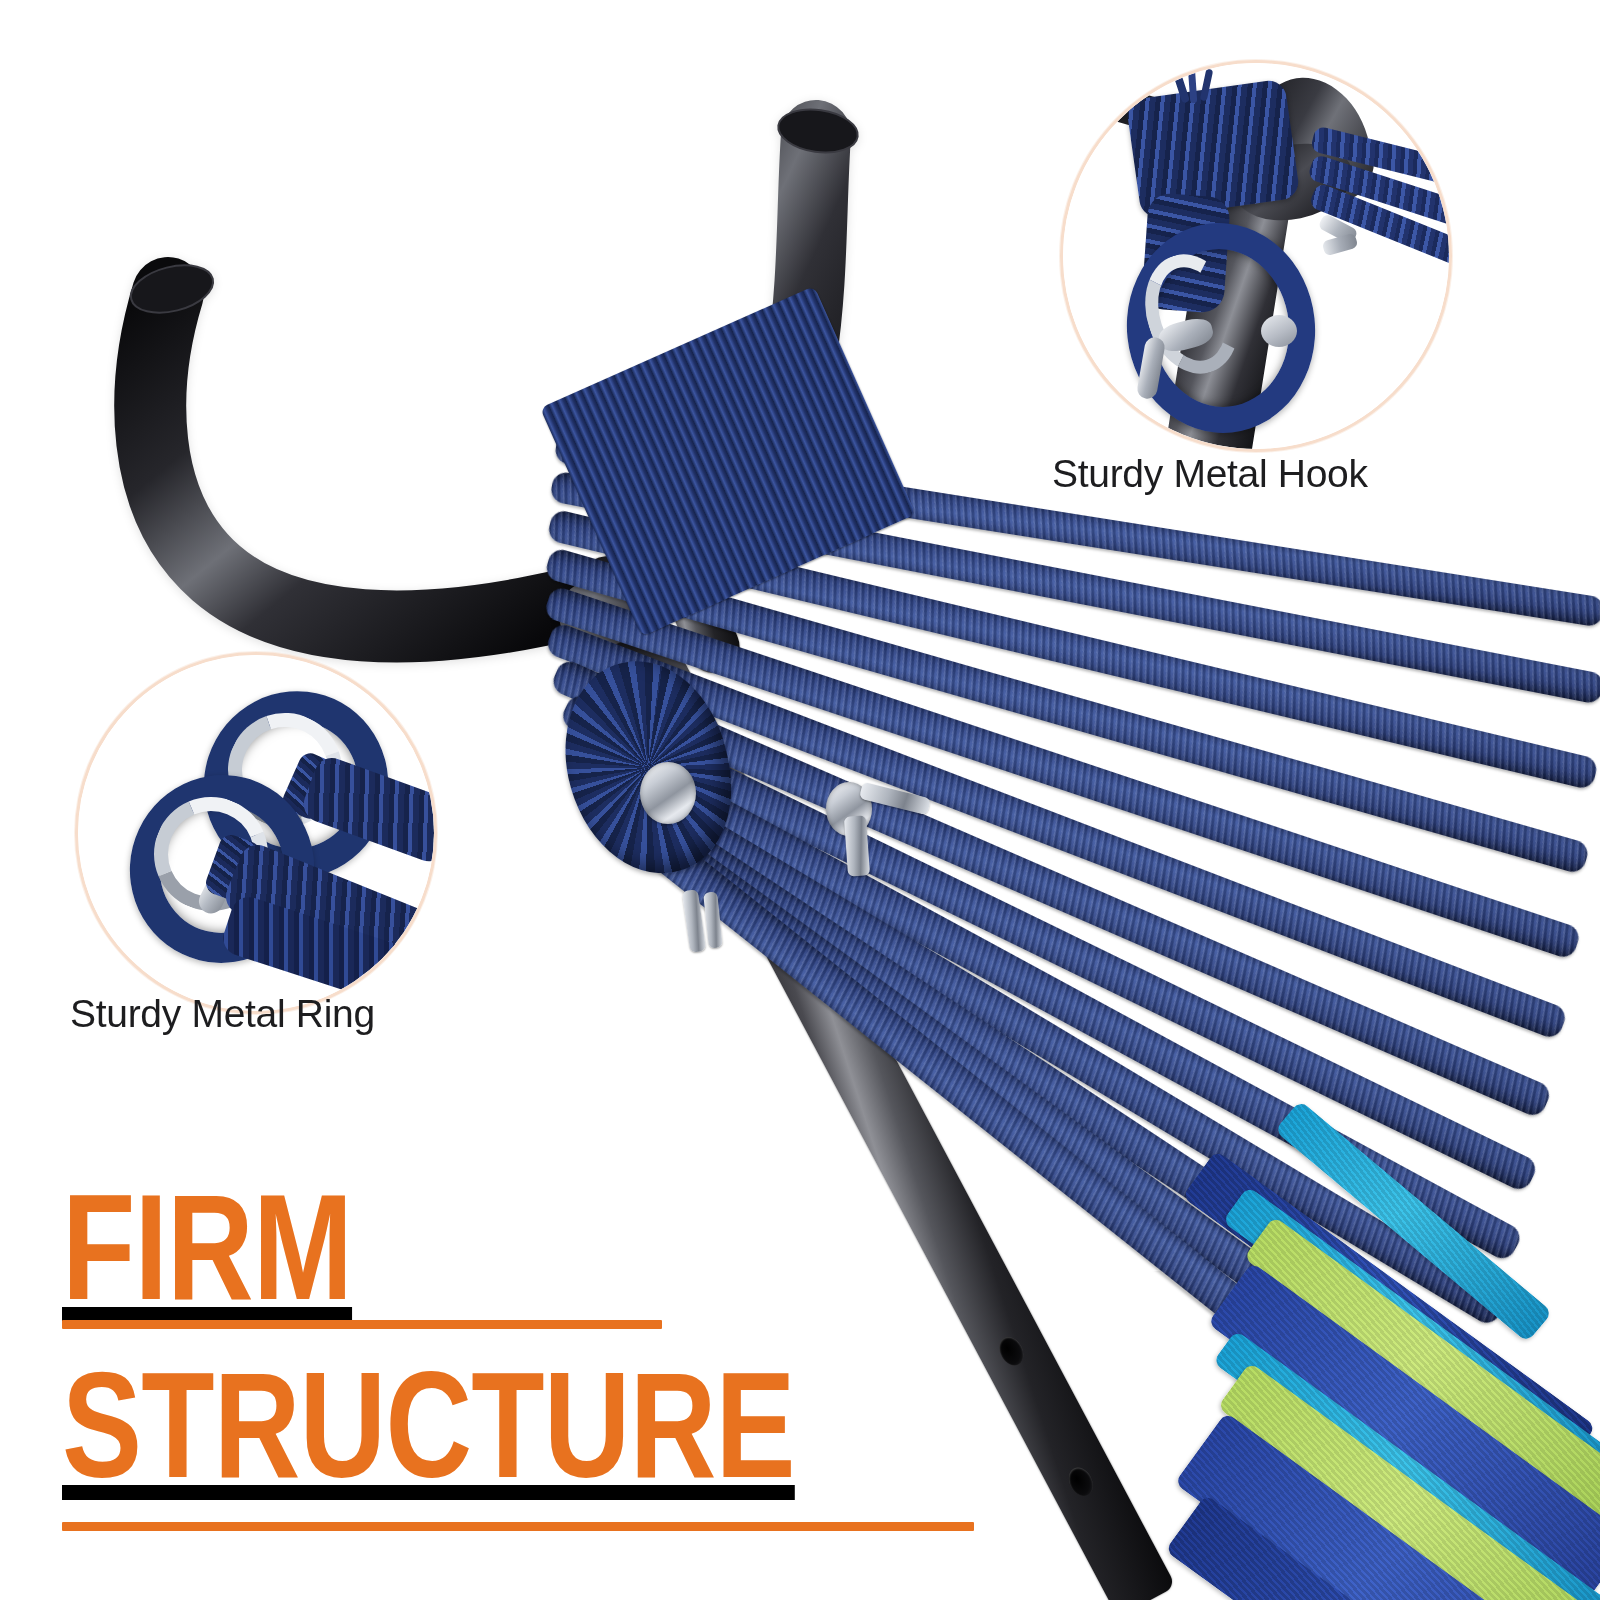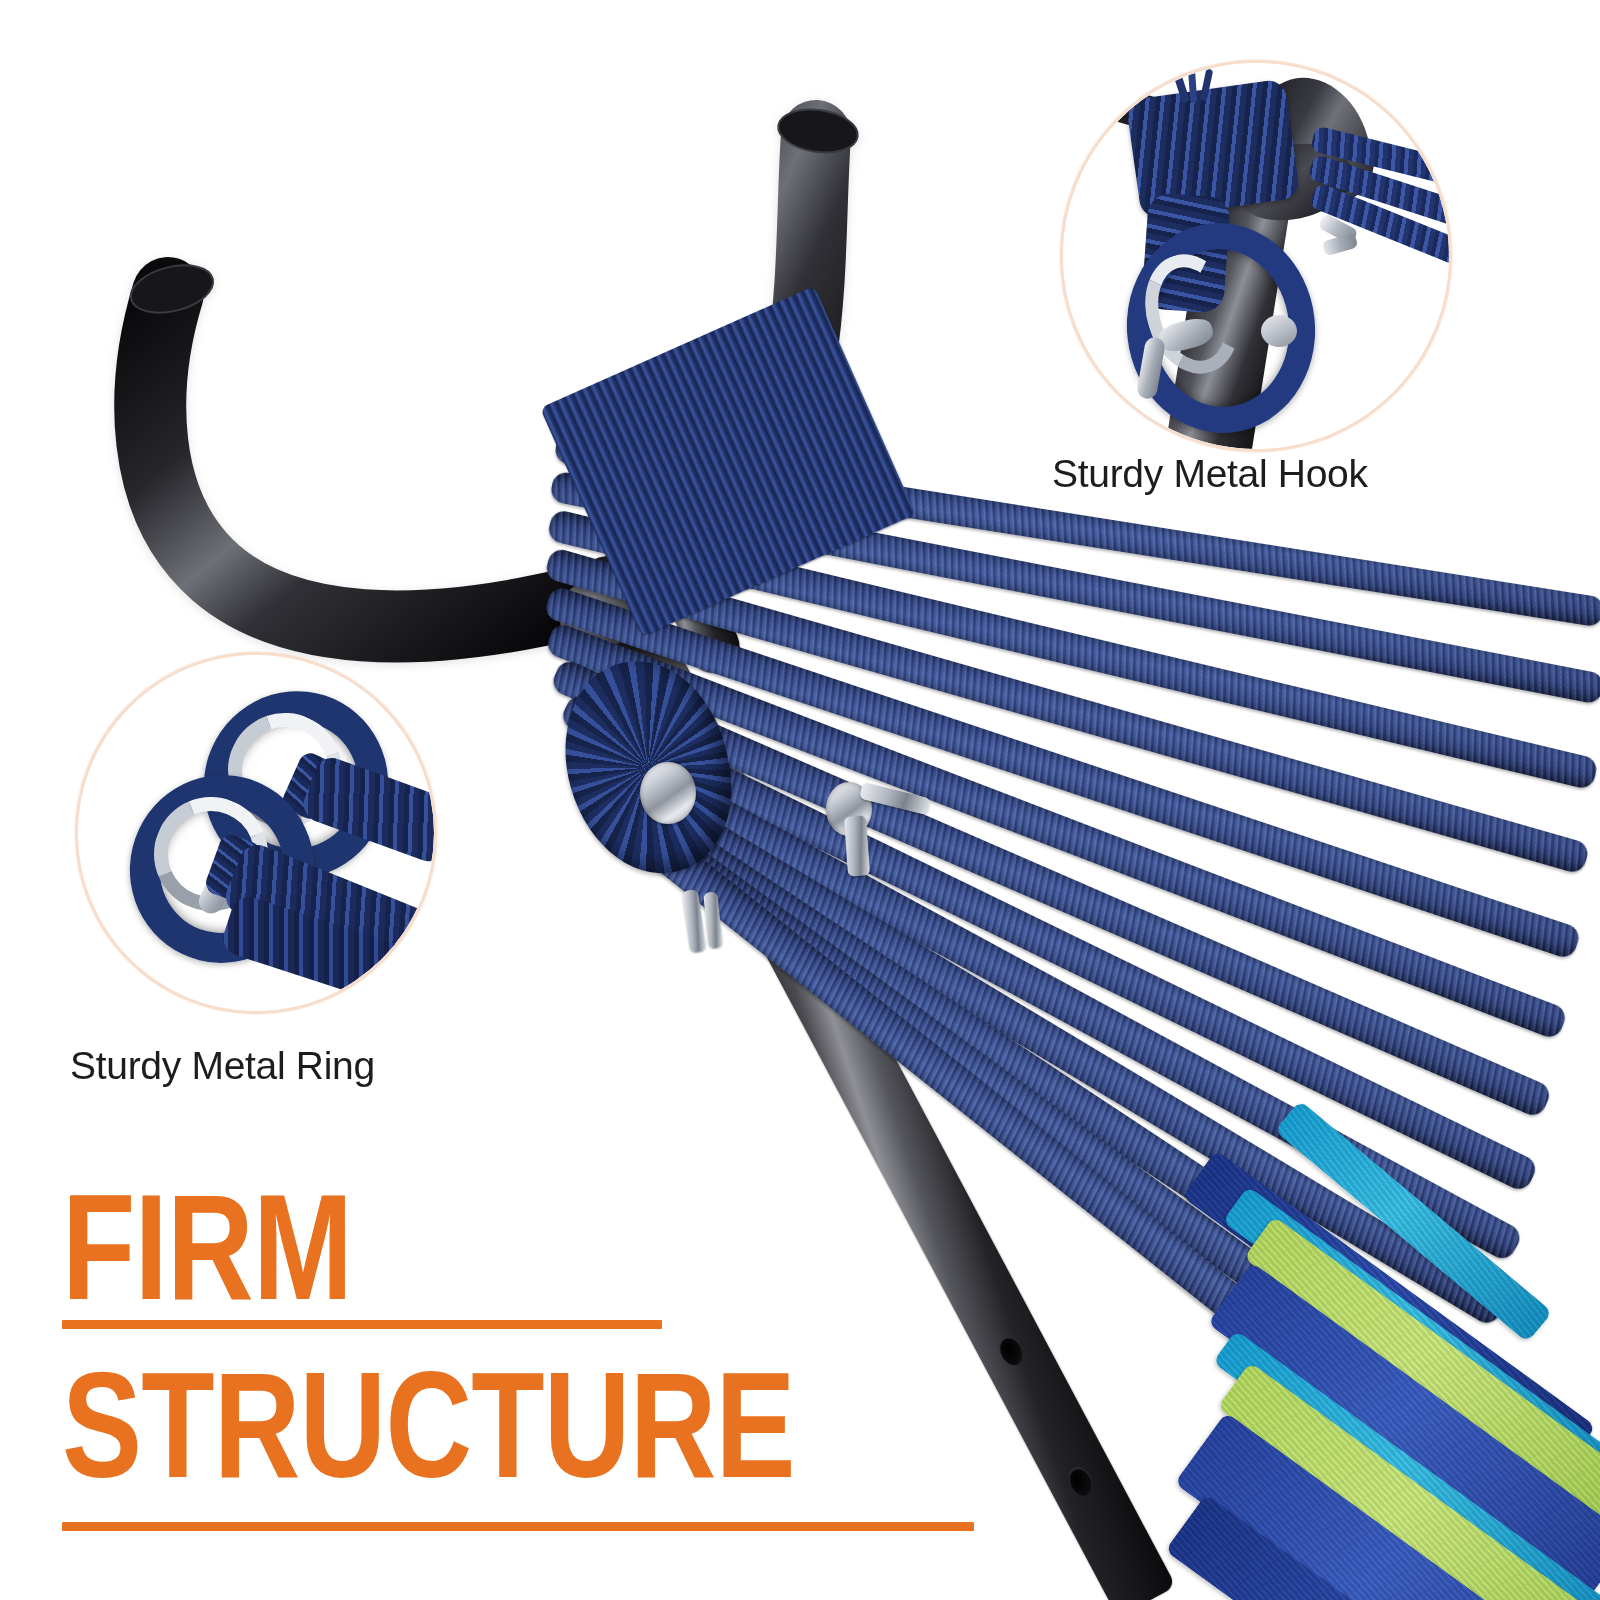--- a/index.html
+++ b/index.html
@@ -105,21 +105,21 @@
   .callout-label{
     position:absolute;
     color:#1d1d1f;
     font-weight:400;
     letter-spacing:-.3px;
     white-space:nowrap;
     font-family:"Liberation Sans",sans-serif;
   }
 
   
-  #headline{position:absolute;left:62px;top:1178px;}
+  #headline{position:absolute;left:62px;top:1178px;text-decoration:underline;}
   .hl-word{
     color:#e8721f;
     font-weight:700;
     font-family:"Liberation Sans",sans-serif;
     line-height:.92;
     letter-spacing:-1px;
     transform:scaleX(.80);
     transform-origin:left center;
     white-space:nowrap;
   }
@@ -319,21 +319,21 @@
           <div style="position:absolute;left:134px;top:182px;width:42px;height:62px;border-radius:12px;transform:rotate(20deg);
                       background:repeating-linear-gradient(18deg,#152249 0 4px,#3a55a2 4px 7px,#1b2a5c 7px 12px);"></div>
 
           <div style="position:absolute;left:156px;top:182px;width:200px;height:72px;border-radius:18px;transform:rotate(22deg);transform-origin:left center;
                       background:repeating-linear-gradient(72deg,#16234c 0 5px,#37509c 5px 9px,#1c2b5c 9px 15px);"></div>
           <div style="position:absolute;left:150px;top:236px;width:190px;height:60px;border-radius:18px;transform:rotate(18deg);transform-origin:left center;
                       background:repeating-linear-gradient(72deg,#14204a 0 5px,#304a95 5px 9px,#1a2858 9px 15px);"></div>
         </div>
       </div>
     </div>
-    <div class="callout-label" style="left:70px;top:1044px;font-size:39px;">Sturdy Metal Ring</div>
+    <div class="callout-label" style="left:70px;top:992px;font-size:39px;">Sturdy Metal Ring</div>
   </div>
 
   <div id="headline">
     <div class="hl-word" id="hl-firm">FIRM</div>
     <div class="hl-word" id="hl-structure">STRUCTURE</div>
   </div>
   <div class="hl-rule" id="rule-1"></div>
   <div class="hl-rule" id="rule-2"></div>
 
 </div>

